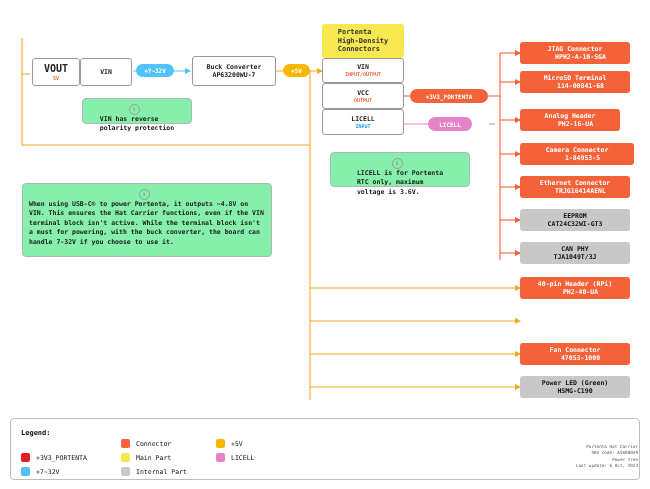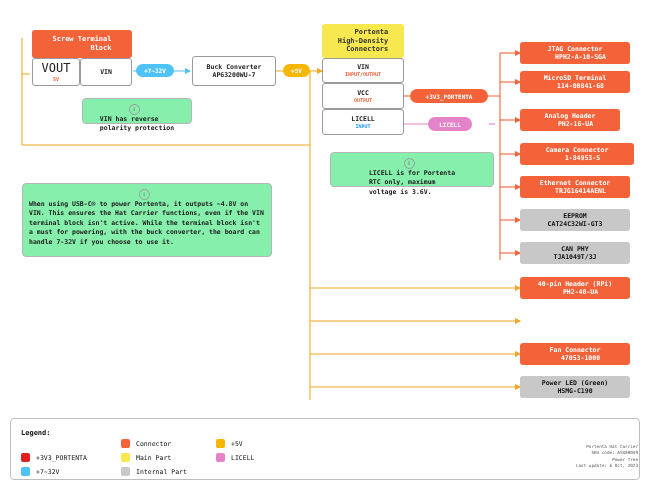--- a/index.html
+++ b/index.html
@@ -13,21 +13,21 @@
   .canvas{position:absolute;left:0;top:0;width:650px;height:489px;}
   svg.wires{position:absolute;left:0;top:0;width:650px;height:489px;pointer-events:none;}
 
   .box{
     position:absolute;
     box-sizing:border-box;
     display:flex;
     flex-direction:column;
     align-items:center;
     justify-content:center;
-    text-align:right;
+    text-align:left;
     border-radius:3px;
     line-height:1.25;
   }
   .conn{
     background:#f4623a;
     color:#ffffff;
     font-size:6.5px;
     font-weight:bold;
     border-radius:3px;
     padding:2px 3px;
@@ -173,26 +173,22 @@
     <path d="M404,124 L460,124" fill="none" stroke="#e583c8" stroke-width="1.1" marker-end="url(#arrP)"></path>
     <path d="M489,124 L495,124" fill="none" stroke="#e583c8" stroke-width="1.1"></path>
 
     <path d="M310,71 L310,400" fill="none" stroke="#f5a623" stroke-width="1.1"></path>
     <path d="M310,288 L520,288" fill="none" stroke="#f5a623" stroke-width="1.1" marker-end="url(#arrO)"></path>
     <path d="M310,321 L520,321" fill="none" stroke="#f5a623" stroke-width="1.1" marker-end="url(#arrO)"></path>
     <path d="M310,354 L520,354" fill="none" stroke="#f5a623" stroke-width="1.1" marker-end="url(#arrO)"></path>
     <path d="M310,387 L520,387" fill="none" stroke="#f5a623" stroke-width="1.1" marker-end="url(#arrO)"></path>
   </svg>
 
-  <div class="box screwblock" style="left:32px;top:30px;width:100px;height:28px;">
-    <span style="white-space:pre-line;">Screw Terminal
-Block</span>
-  </div>
   <div class="box whitebox" style="left:32px;top:58px;width:48px;height:28px;">
-    <span style="font-weight:normal;font-size:12px;">VOUT</span>
+    <span style="font-weight:bold;font-size:10px;">VOUT</span>
     <span class="sub orange">5V</span>
   </div>
   <div class="box whitebox" style="left:80px;top:58px;width:52px;height:28px;">
     <span style="font-weight:bold;font-size:6.5px;">VIN</span>
   </div>
 
   <div class="pill v732" style="left:136px;top:64px;width:38px;height:13px;">
     <span>+7~32V</span>
   </div>
 
@@ -230,21 +226,21 @@
   </div>
 
   <div class="pill v33" style="left:410px;top:89px;width:78px;height:14px;">
     <span>+3V3_PORTENTA</span>
   </div>
 
   <div class="pill licell" style="left:428px;top:117px;width:44px;height:14px;">
     <span>LICELL</span>
   </div>
 
-  <div class="note" style="left:330px;top:152px;width:164px;height:35px;">
+  <div class="note" style="left:330px;top:152px;width:140px;height:35px;">
     <span class="i">i</span>
     <span style="white-space:pre-line;font-weight:bold;">LICELL is for Portenta
 RTC only, maximum
 voltage is 3.6V.</span>
   </div>
 
   <div class="note" style="left:22px;top:183px;width:250px;height:74px;">
     <span class="i">i</span>
     <span style="font-weight:bold;">When using USB-C® to power Portenta, it outputs ~4.8V on VIN. This ensures the Hat Carrier functions, even if the VIN terminal block isn't active. While the terminal block isn't a must for powering, with the buck converter, the board can handle 7-32V if you choose to use it.</span>
   </div>

